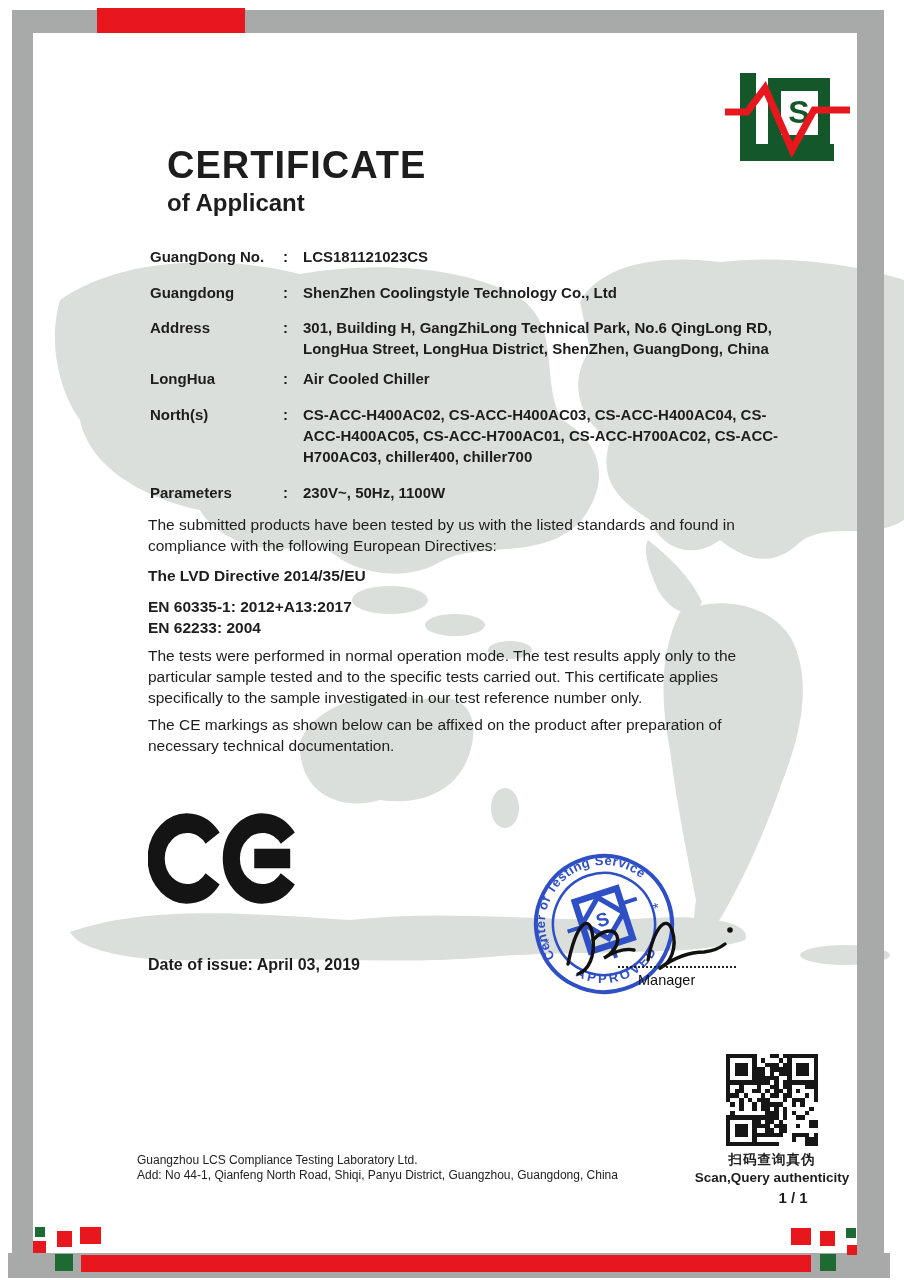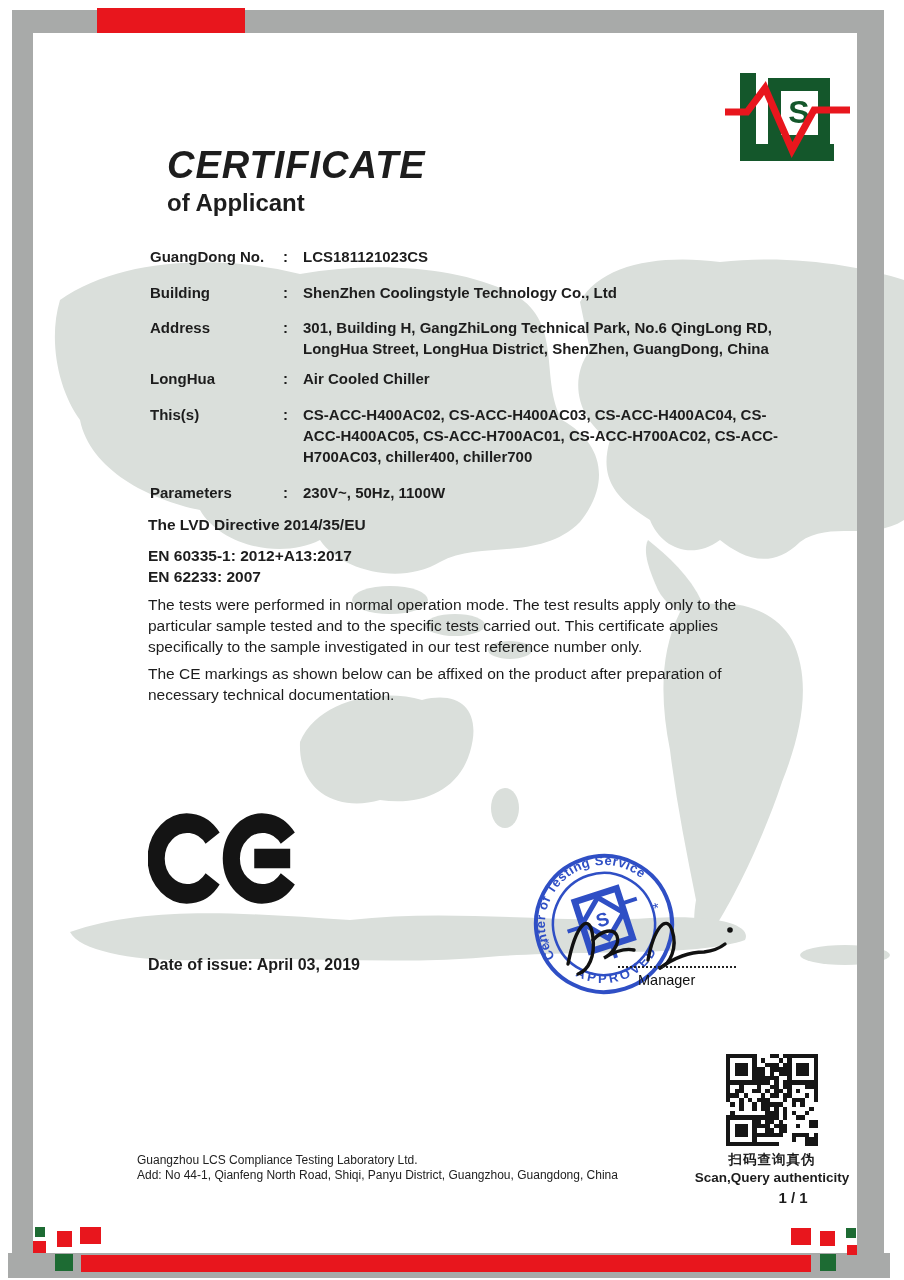--- a/index.html
+++ b/index.html
@@ -28,21 +28,21 @@
   .dr-r1{left:791px;top:1228px;width:20px;height:17px;}
   .dr-r2{left:820px;top:1231px;width:15px;height:15px;}
   .dr-g1{left:846px;top:1228px;width:10px;height:10px;}
   .dr-r3{left:847px;top:1245px;width:10px;height:10px;}
   .dr-g2{left:820px;top:1254px;width:16px;height:17px;}
   
   .map{left:0;top:0;width:904px;height:1280px;z-index:1;}
   
   .content{z-index:5;}
   .lcs-logo{left:712px;top:60px;width:140px;height:110px;}
-  .title{left:167px;top:144px;font-size:38px;font-weight:bold;letter-spacing:1px;font-style:italic;}
+  .title{left:167px;top:144px;font-size:38px;font-weight:bold;letter-spacing:1px;}
   .subtitle{left:167px;top:189px;font-size:24px;font-weight:bold;}
   .fields{left:150px;top:246px;width:642px;}
   .field-row{display:flex;font-weight:bold;font-size:15px;line-height:21px;}
   .f-label{width:133px;flex:none;}
   .f-colon{width:20px;flex:none;}
   .f-value{flex:1;}
   .mb15{margin-bottom:15px;}.mb14{margin-bottom:14px;}.mb9{margin-bottom:9px;}
   .body-text{left:148px;top:514px;width:648px;font-size:15.5px;line-height:21px;}
   .body-text p{margin:0 0 9px 0;}
   .b-directive{font-weight:bold;margin-bottom:10px !important;}
@@ -115,51 +115,52 @@
 <h1 class="abs content title" style="margin:0">CERTIFICATE</h1>
 <h2 class="abs content subtitle" style="margin:0">of Applicant</h2>
 
 <div class="abs content fields">
   <div class="field-row mb15">
     <span class="f-label">GuangDong No.</span>
     <span class="f-colon">:</span>
     <span class="f-value">LCS181121023CS</span>
   </div>
   <div class="field-row mb14">
-    <span class="f-label">Building</span>
+    <span class="f-label">Guangdong</span>
     <span class="f-colon">:</span>
     <span class="f-value">ShenZhen Coolingstyle Technology Co., Ltd</span>
   </div>
   <div class="field-row mb9">
     <span class="f-label">Address</span>
     <span class="f-colon">:</span>
     <span class="f-value">301, Building H, GangZhiLong Technical Park, No.6 QingLong RD, LongHua Street, LongHua District, ShenZhen, GuangDong, China</span>
   </div>
   <div class="field-row mb15">
     <span class="f-label">LongHua</span>
     <span class="f-colon">:</span>
     <span class="f-value">Air Cooled Chiller</span>
   </div>
   <div class="field-row mb15">
-    <span class="f-label">This(s)</span>
+    <span class="f-label">North(s)</span>
     <span class="f-colon">:</span>
     <span class="f-value">CS-ACC-H400AC02, CS-ACC-H400AC03, CS-ACC-H400AC04, CS-ACC-H400AC05, CS-ACC-H700AC01, CS-ACC-H700AC02, CS-ACC-H700AC03, chiller400, chiller700</span>
   </div>
   <div class="field-row">
     <span class="f-label">Parameters</span>
     <span class="f-colon">:</span>
     <span class="f-value">230V~, 50Hz, 1100W</span>
   </div>
 </div>
 
 <div class="abs content body-text">
+  <p>The submitted products have been tested by us with the listed standards and found in compliance with the following European Directives:</p>
   <p class="b-directive">The LVD Directive 2014/35/EU</p>
   <p class="b-standards">
     <span>EN 60335-1: 2012+A13:2017</span><br>
-    <span>EN 62233: 2007</span>
+    <span>EN 62233: 2004</span>
   </p>
   <p class="b-tests">The tests were performed in normal operation mode. The test results apply only to the particular sample tested and to the specific tests carried out. This certificate applies specifically to the sample investigated in our test reference number only.</p>
   <p class="b-ce">The CE markings as shown below can be affixed on the product after preparation of necessary technical documentation.</p>
 </div>
 
 <svg class="abs content ce-mark" viewBox="0 0 186 100" preserveAspectRatio="none" xmlns="http://www.w3.org/2000/svg">
   <path d="M79.1 28.2 A38 38 0 1 0 79.1 71.8" fill="none" stroke="#141414" stroke-width="21"></path>
   <path d="M171.1 28.2 A38 38 0 1 0 171.1 71.8" fill="none" stroke="#141414" stroke-width="21"></path>
   <rect x="130" y="39.5" width="44" height="21" fill="#141414"></rect>
 </svg>

